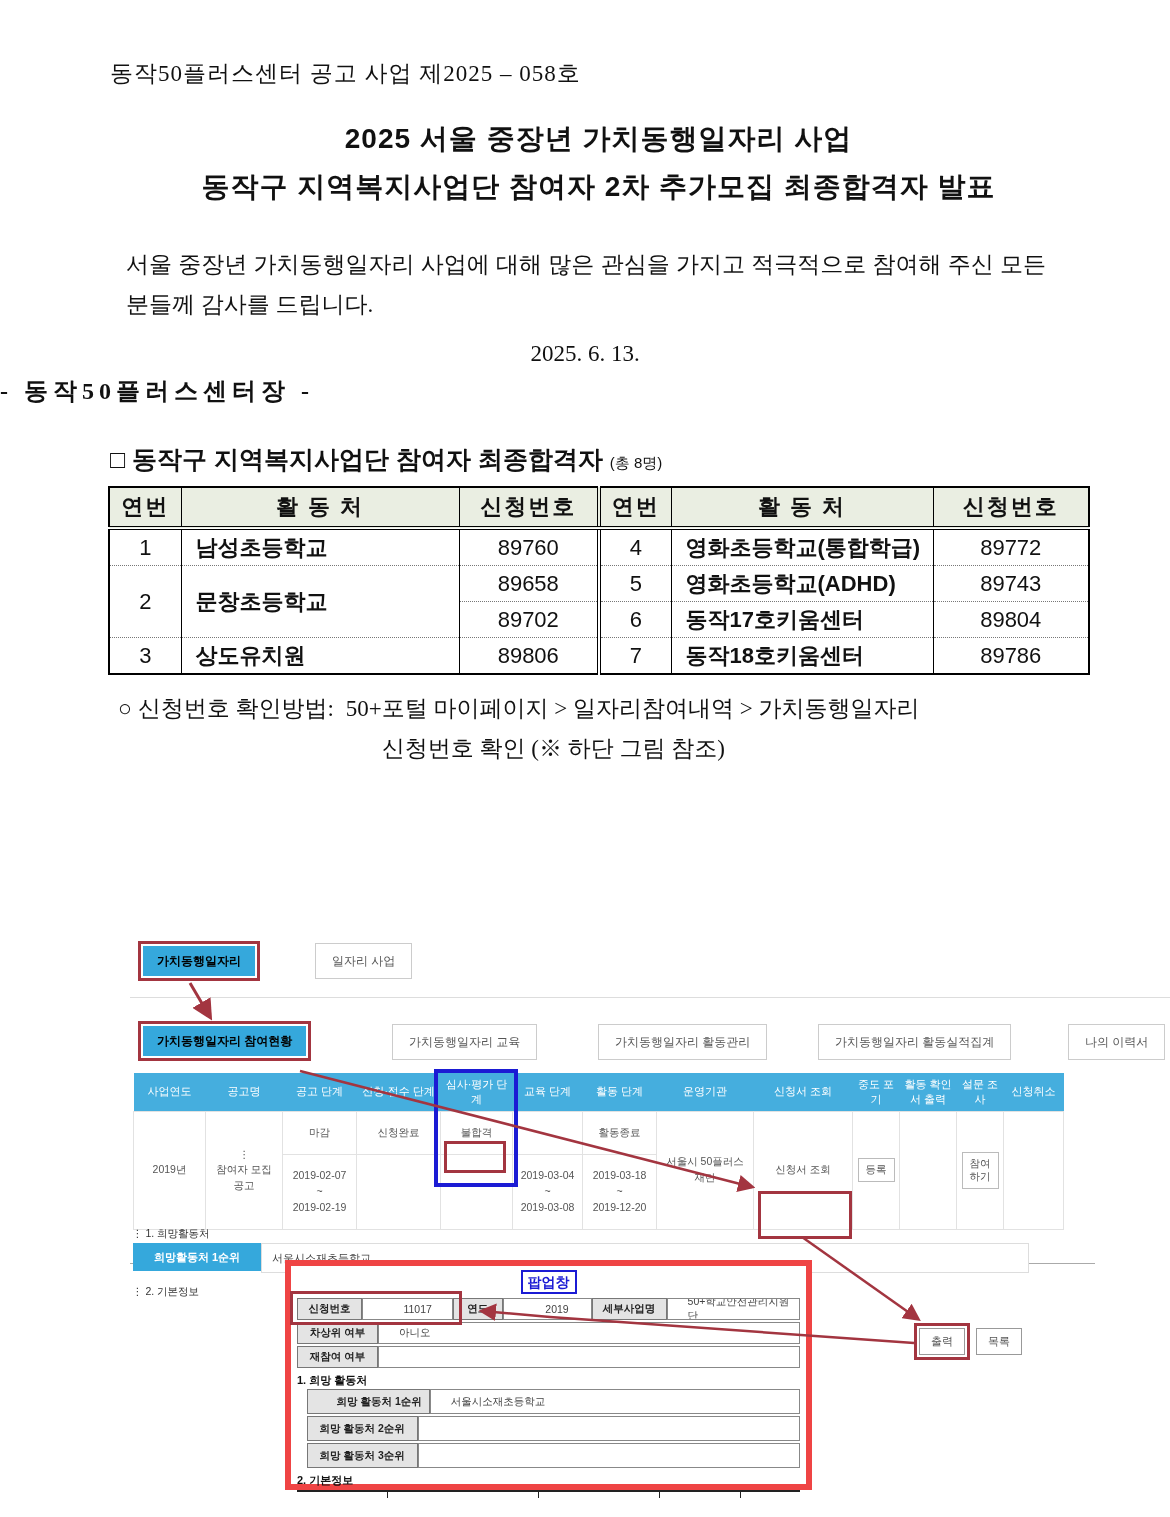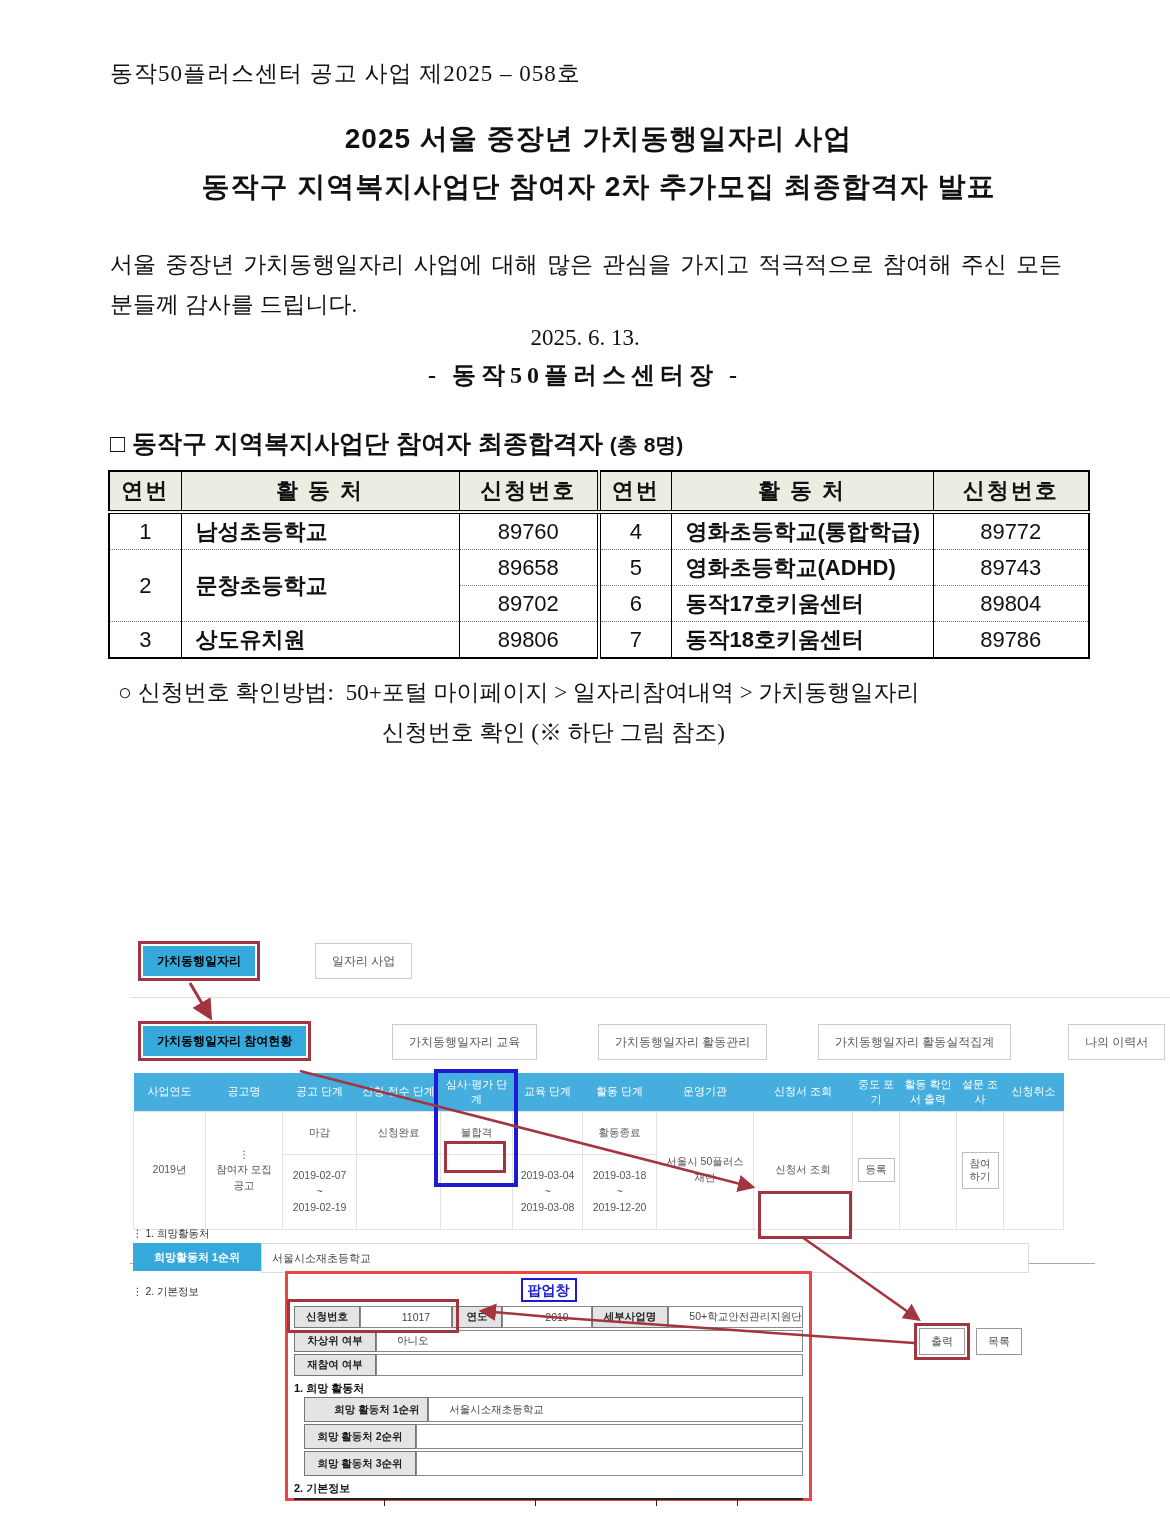--- a/index.html
+++ b/index.html
@@ -5,26 +5,26 @@
   html,body{margin:0;padding:0;}
   body{width:1170px;height:1517px;background:#ffffff;overflow:hidden;position:relative;
        font-family:"Liberation Serif","DejaVu Serif",serif;color:#111;}
   .page{position:relative;width:1170px;height:1517px;}
 
   
   .doc-number{padding:58px 82px 0 110px;font-size:23px;letter-spacing:1px;}
   .title{margin-top:26px;text-align:center;font-family:"Liberation Sans","DejaVu Sans",sans-serif;
          font-weight:bold;font-size:28px;line-height:48px;letter-spacing:1px;margin-left:27px;}
   .body-text{margin:34px 108px 0 110px;font-size:23px;line-height:40px;text-align:justify;word-break:keep-all;}
-  .body-text p{margin:0;}
+  .body-text p{margin:16px;}
   .date-line{text-align:center;font-size:23px;}
-  .signer-line{margin-top:8px;text-align:center;font-size:24px;font-weight:600;letter-spacing:5px;}
+  .signer-line{margin-top:8px;font-size:24px;font-weight:600;letter-spacing:5px;}
   .section-head{margin:36px 82px 0 110px;font-family:"Liberation Sans","DejaVu Sans",sans-serif;
                 font-weight:bold;font-size:25px;}
-  .section-head .suffix{font-size:21px;font-weight:700;}
+  .section-head .suffix{font-size:15px;font-weight:400;}
 
   table.winners{border-collapse:collapse;margin:10px 0 0 108px;width:980px;
                 font-family:"Liberation Sans","DejaVu Sans",sans-serif;border:2px solid #000;
                 table-layout:fixed;}
   table.winners th{background:#eaeee2;font-size:22px;font-weight:bold;padding:4px 2px;
                    border-right:1px solid #000;border-bottom:4px double #000;letter-spacing:2px;}
   table.winners td{font-size:22px;height:35px;border-right:1px solid #000;border-top:1px dotted #777;
                    text-align:center;padding:0 4px;}
   table.winners td.place{text-align:left;padding-left:14px;font-weight:600;}
   table.winners tr.first td{border-top:none;}
@@ -59,21 +59,21 @@
 
   .overlay-blue{position:absolute;border:4px solid #1b1bd4;background:transparent;}
   .overlay-red{position:absolute;border:3px solid #a33540;background:transparent;}
 
   .wish-sec{position:absolute;font-size:10.5px;color:#333;}
   .wish-label{position:absolute;background:#35a8dc;color:#fff;font-size:11px;font-weight:bold;
               display:flex;align-items:center;justify-content:center;}
   .wish-value{position:absolute;border:1px solid #ddd;font-size:11px;color:#444;
               display:flex;align-items:center;padding-left:10px;background:#fff;}
 
-  .popup{position:absolute;left:155px;top:338px;width:527px;height:230px;border:3px solid #ef4444;
+  .popup{position:absolute;left:155px;top:327px;width:527px;height:230px;border:6px solid #ef4444;
          background:#fff;box-sizing:border-box;padding:4px 6px;}
   .popup-title-wrap{text-align:center;height:26px;}
   .popup-title{display:inline-block;border:2px solid #1b1bd4;color:#1b1bd4;font-weight:bold;
                font-size:14px;padding:0 5px;line-height:20px;}
   .frow{display:flex;margin-top:2px;}
   .fcell{box-sizing:border-box;border:1px solid #777;height:22px;display:flex;align-items:center;
          justify-content:center;font-size:10.5px;overflow:hidden;}
   .flabel{background:#e4e4e4;font-weight:bold;color:#222;}
   .fvalue{border-color:#888;color:#444;justify-content:flex-start;padding-left:20px;}
   .fsec{font-size:11px;font-weight:bold;color:#111;margin:5px 0 1px 0;height:14px;}

